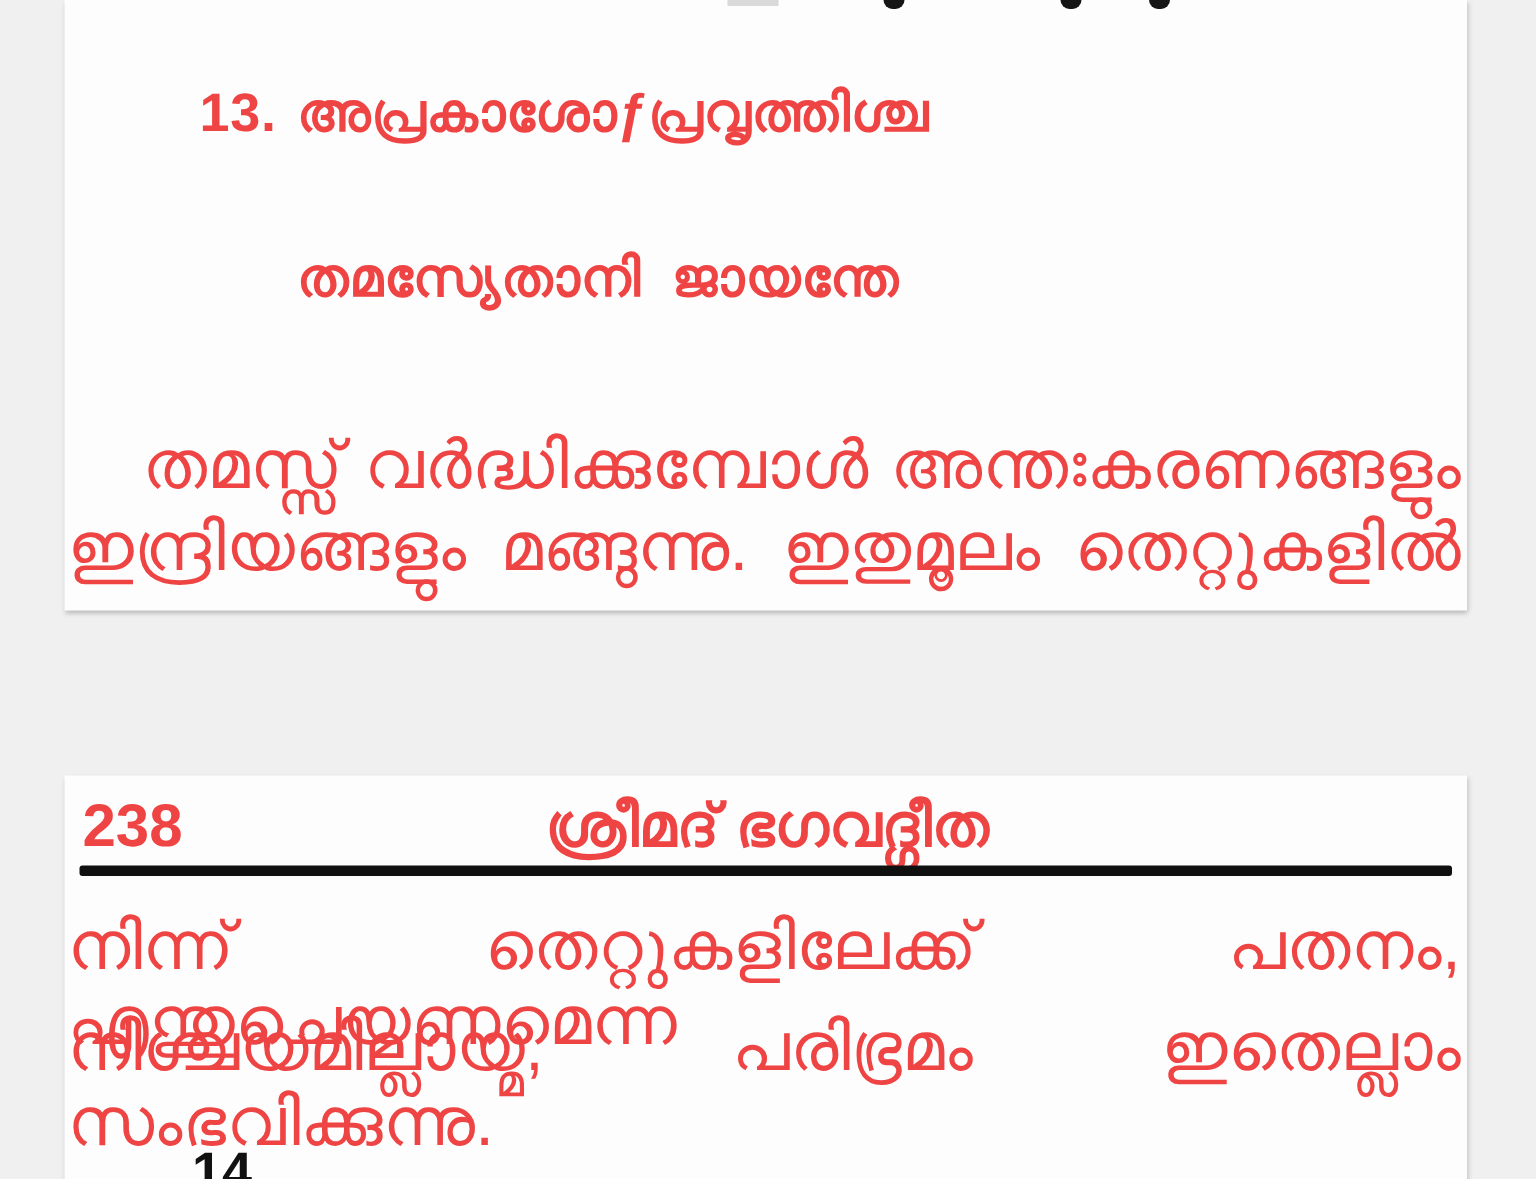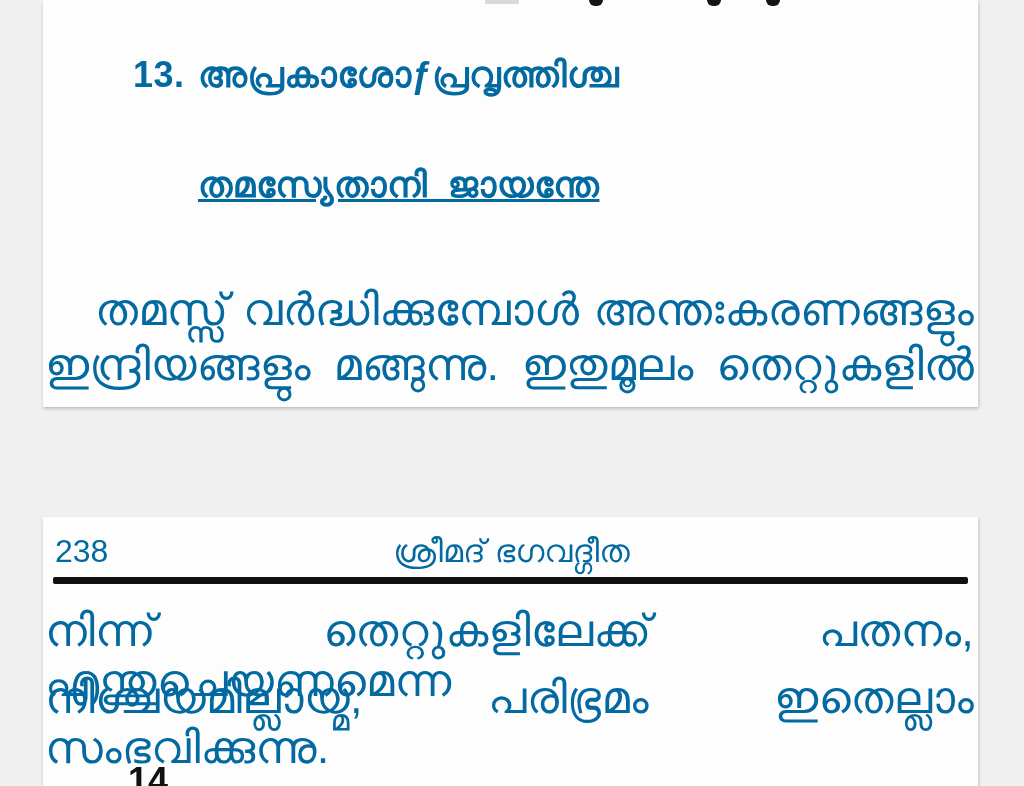--- a/index.html
+++ b/index.html
@@ -21,21 +21,21 @@
     width: 935px;
     background: #fdfdfd;
     box-shadow: 0 2px 3px rgba(0,0,0,0.16), 2px 1px 3px rgba(0,0,0,0.07);
     color: #111111;
   }
   #paper-top    { top: 0;     height: 407px; }
   #paper-bottom { top: 517px; height: 280px; }
 
   .ml-text {
     font-family: "Liberation Sans", sans-serif;
-    color: #0369a1;
+    color: #ef4444;
   }
 
   
   .frag { position: absolute; top: 0; }
   .frag-bar {
     left: 442px; width: 34px; height: 4px;
     background: #d9d9d9;
   }
   .frag-nub {
     width: 14px; height: 6px;
@@ -52,21 +52,21 @@
     font-size: 36px;
     line-height: 50px;
     font-weight: 700;
     white-space: nowrap;
     letter-spacing: 0.5px;
   }
   #verse-line-1 { top: 50px;  left: 90px; }
   #verse-num { display: inline-block; width: 65px; }
   #verse-line-1 .verse-text { margin-left: 0px; }
   #verse-line-2 { top: 106px; left: 155px; width: 432px; text-align: justify; text-align-last: justify; white-space: normal; }
-  #verse-line-3 { top: 160px; left: 155px; word-spacing: 10px; text-decoration: underline; }
+  #verse-line-3 { top: 160px; left: 155px; word-spacing: 10px; }
   #verse-line-4 { top: 214px; left: 155px; word-spacing: 10px; }
 
   
   .para-line {
     position: absolute;
     left: 2px;
     right: 4px;
     font-size: 45px;
     line-height: 50px;
     font-weight: 500;
@@ -79,23 +79,23 @@
 
   
   #page-header {
     position: absolute;
     top: 6px;
     left: 12px;
     right: 10px;
     display: grid;
     grid-template-columns: 1fr auto 1fr;
     align-items: baseline;
-    font-size: 32px;
+    font-size: 40px;
     line-height: 56px;
-    font-weight: 400;
+    font-weight: 700;
   }
   #header-page-number { text-align: left; }
   #header-title { text-align: center; }
   #header-chapter { text-align: right; }
   #header-rule {
     position: absolute;
     top: 60px;
     left: 10px;
     width: 915px;
     height: 7px;

